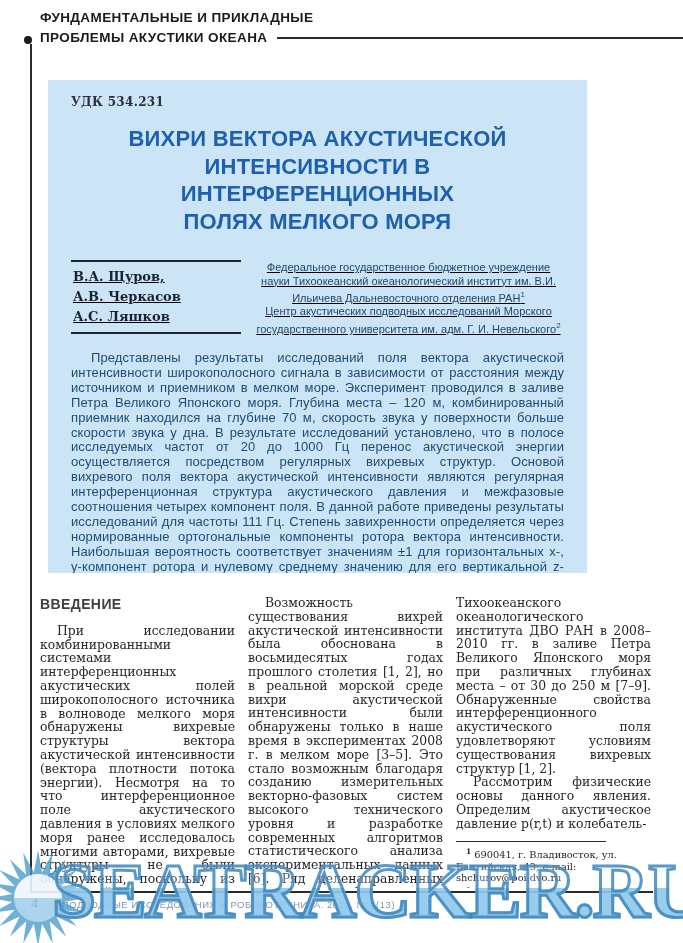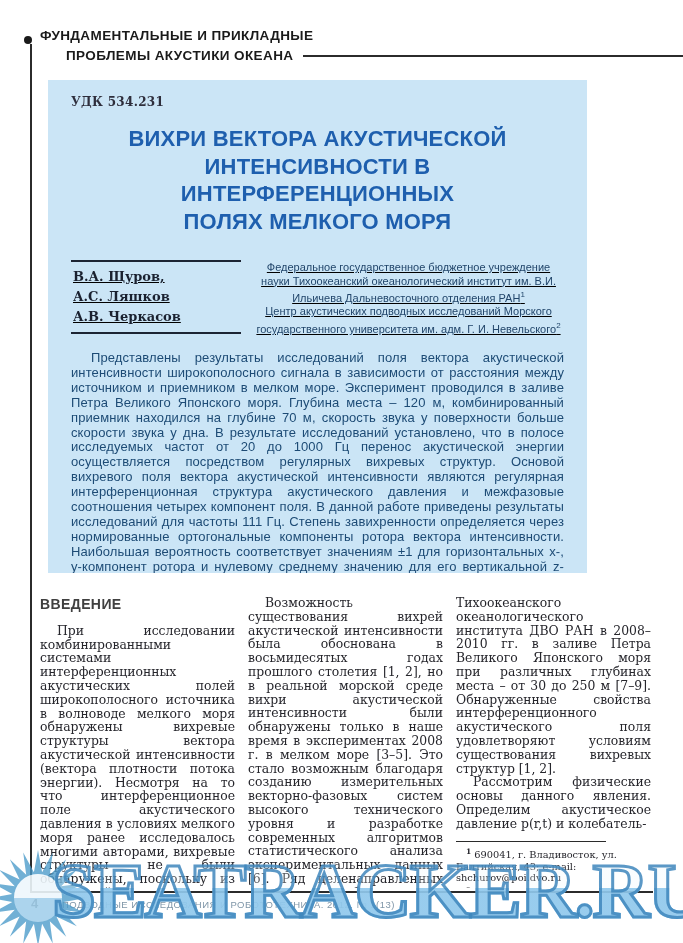--- a/index.html
+++ b/index.html
@@ -4,22 +4,22 @@
 <style>
   html,body{margin:0;padding:0;background:#ffffff;}
   .page{
     position:relative; width:683px; height:943px; background:#ffffff;
     font-family:"Liberation Sans",sans-serif; overflow:hidden;
   }
   
   .left-rule{position:absolute;left:30px;top:44px;width:2px;height:848px;background:#2b2b2b;}
   .bullet{position:absolute;left:24px;top:36px;width:8px;height:8px;border-radius:50%;background:#1a1a1a;}
   
-  .rubric{position:absolute;left:40px;top:26px;right:0;color:#1a1a1a;font-weight:bold;font-size:13.5px;letter-spacing:.4px;line-height:20px;}
-  .rubric-line2-wrap{display:flex;align-items:center;margin-left:26px;}
+  .rubric{position:absolute;left:40px;top:8px;right:0;color:#1a1a1a;font-weight:bold;font-size:13.5px;letter-spacing:.4px;line-height:20px;}
+  .rubric-line2-wrap{display:flex;align-items:center;}
   .rubric-rule{flex:1;height:2px;background:#2b2b2b;margin-left:10px;margin-right:0;}
   
   .abstract-panel{
     position:absolute;left:48px;top:80px;width:539px;height:493px;
     background:#cbe5f6;box-sizing:border-box;padding:15px 23px 10px 23px;overflow:hidden;
   }
   .udc{font-family:"DejaVu Serif",serif;font-size:12px;font-weight:600;color:#2e2e3c;margin:0 0 16px 0;letter-spacing:.3px;}
   .title{color:#1e5fae;font-weight:bold;font-size:22px;line-height:27.5px;text-align:center;margin:12px 0 20px 0;letter-spacing:.2px;}
   .byline{display:flex;gap:12px;margin:0 0 12px 0;text-decoration:underline;}
   .authors{width:170px;flex:0 0 170px;padding:5px 0;}
@@ -84,22 +84,22 @@
     <div class="udc">УДК 534.231</div>
     <div class="title">
       <div>ВИХРИ ВЕКТОРА АКУСТИЧЕСКОЙ</div>
       <div>ИНТЕНСИВНОСТИ В ИНТЕРФЕРЕНЦИОННЫХ</div>
       <div>ПОЛЯХ МЕЛКОГО МОРЯ</div>
     </div>
     <div class="byline">
       <div class="authors">
         <div class="authors-rule top"></div>
         <div class="author">В.А. Щуров,</div>
+        <div class="author">А.В. Черкасов</div>
         <div class="author">А.С. Ляшков</div>
-        <div class="author">А.В. Черкасов</div>
         <div class="authors-rule bottom"></div>
       </div>
       <div class="affiliation">
         <p><span>Федеральное государственное бюджетное учреждение науки Тихоокеанский океанологический институт им. В.И. Ильичева Дальневосточного отделения РАН</span><sup>1</sup></p>
         <p><span>Центр акустических подводных исследований Морского государственного университета им. адм. Г. И. Невельского</span><sup>2</sup></p>
       </div>
     </div>
     <p class="abstract">Представлены результаты исследований поля вектора акустической интенсивности широкополосного сигнала в зависимости от расстояния между источником и приемником в мелком море. Эксперимент проводился в заливе Петра Великого Японского моря. Глубина места – 120 м, комбинированный приемник находился на глубине 70 м, скорость звука у поверхности больше скорости звука у дна. В результате исследований установлено, что в полосе исследуемых частот от 20 до 1000 Гц перенос акустической энергии осуществляется посредством регулярных вихревых структур. Основой вихревого поля вектора акустической интенсивности являются регулярная интерференционная структура акустического давления и межфазовые соотношения четырех компонент поля. В данной работе приведены результаты исследований для частоты 111 Гц. Степень завихренности определяется через нормированные ортогональные компоненты ротора вектора интенсивности. Наибольшая вероятность соответствует значениям ±1 для горизонтальных x-, y-компонент ротора и нулевому среднему значению для его вертикальной z-компоненты. Регулярная вихревая структура вектора акустической интенсивности наблюдалась на всем исследуемом расстоянии (~5000 м) от источника до приемника с чередующейся сменой движения энергии «вверх–вниз». На фоне регулярной (почти периодической) протяженной вихревой структуры вектора акустической интенсивности наблюдаются локальные вихри вектора интенсивности. Описанный механизм переноса акустической энергии в условиях мелкого моря открывает новые возможности фундаментальных исследований акустических полей.</p>
   </div>
 

